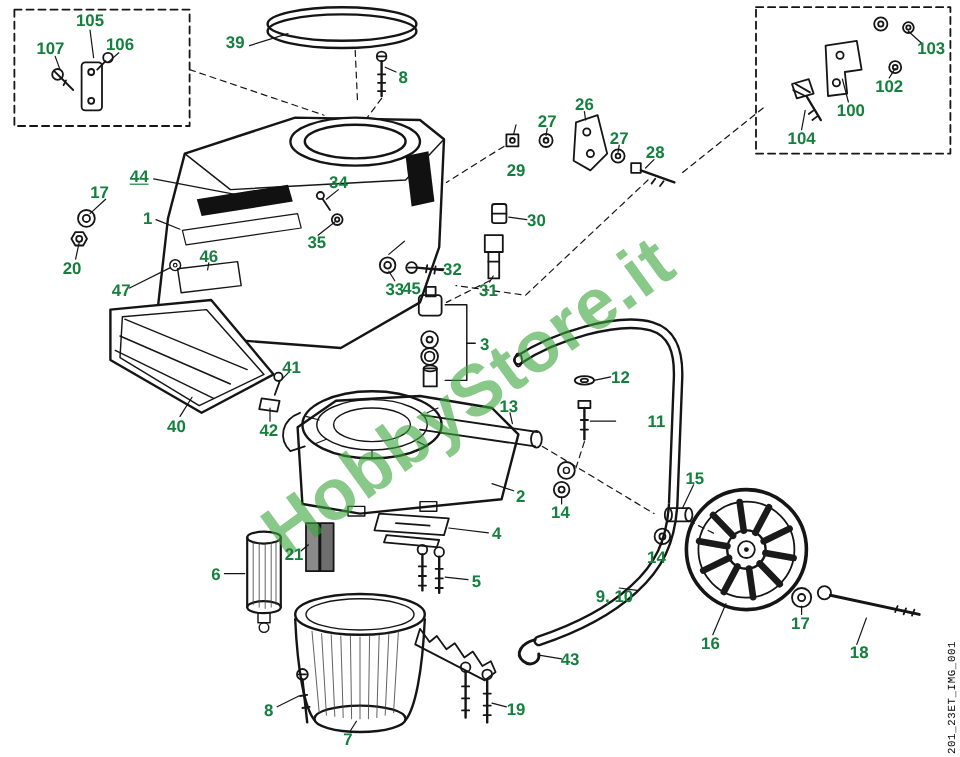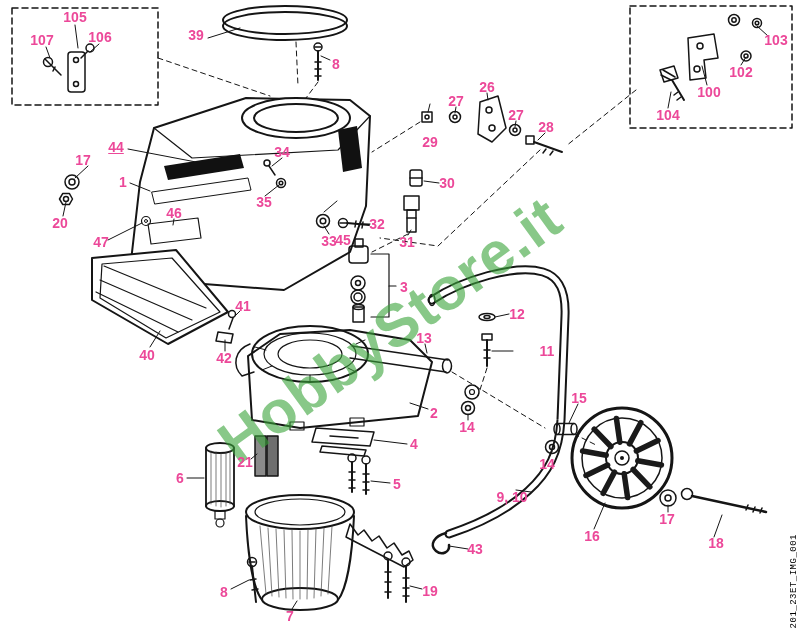--- a/index.html
+++ b/index.html
@@ -3,21 +3,21 @@
 <meta charset="utf-8">
 <style>
   html,body{margin:0;padding:0;background:#ffffff;}
   #stage{
     position:relative;width:800px;height:631px;background:#fff;overflow:hidden;
     font-family:"Liberation Sans",sans-serif;
   }
   #diagram-svg{position:absolute;left:0;top:0;}
   .part-label{
     position:absolute;transform:translate(-50%,-50%);
-    font-weight:bold;font-size:14px;color:#ec4899;white-space:nowrap;
+    font-weight:bold;font-size:14px;color:#15803d;white-space:nowrap;
     font-family:"Liberation Sans",sans-serif;
   }
   #watermark{
     position:absolute;left:390px;top:330px;
     transform:translate(-50%,-50%) rotate(-36deg);
     font-size:60px;font-weight:bold;opacity:.6;letter-spacing:1px;
     white-space:nowrap;pointer-events:none;
   }
   #sidecode{
     position:absolute;right:1px;bottom:3px;

